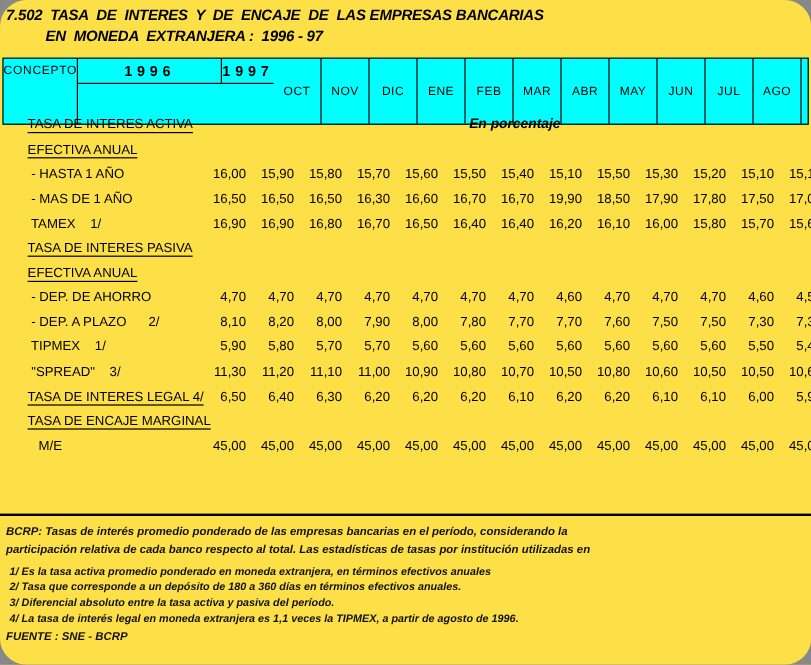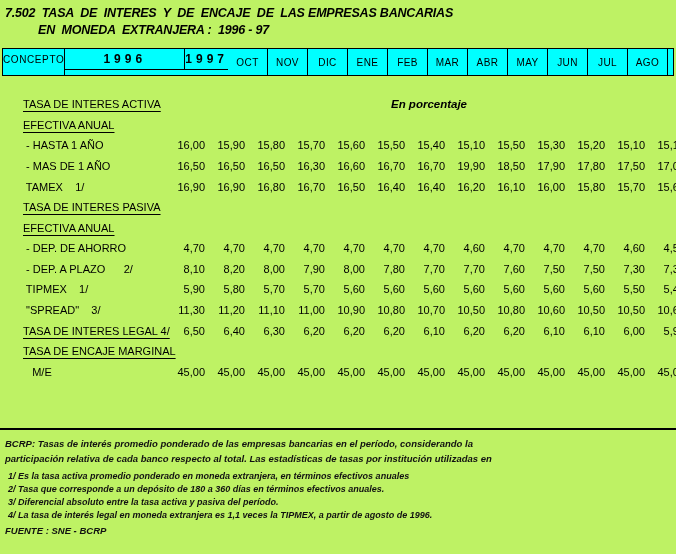--- a/index.html
+++ b/index.html
@@ -1,26 +1,26 @@
 <!DOCTYPE html>
 <html><head>
 <meta charset="utf-8">
 <style>
   * { margin:0; padding:0; box-sizing:border-box; }
   body { background:#888; }
   .page {
-    position:relative; width:676px; height:554px; background:#bef264;
-    font-family:"Liberation Sans", sans-serif; color:#000; overflow:hidden;
+    position:relative; width:676px; height:554px; background:#fde047;
+    font-family:"Liberation Sans", sans-serif; color:#000; overflow:hidden;border-radius:22px;
   }
   .titleblock { padding:5px 0 0 5px; }
   .title-line { font-weight:bold; font-style:italic; font-size:12.5px; line-height:17px; letter-spacing:-0.2px; white-space:pre; }
   .title-line.second { padding-left:33px; }
 
   
-  .thead { position:absolute; left:2px; top:48px; width:672px; height:28px;
+  .thead { position:absolute; left:2px; top:48px; width:672px; height:56px;
            background:#00FFFF; border:1px solid #000; display:flex; }
   .concepto { width:151px; border-right:1px solid #000; font-size:10px; letter-spacing:0.6px;
               display:flex; justify-content:center; padding-top:5px; }
   .head-right { flex:1; display:flex; flex-direction:row; }
   .years-row { display:flex; height:21px; border-bottom:1px solid #000; }
   .ycell { display:flex; align-items:center; justify-content:center;
            font-weight:bold; font-size:12px; letter-spacing:4px; }
   .y1996 { width:120px; border-right:1px solid #000; }
   .y1997 { flex:1; }
   .months-row { display:flex; flex:1; }

